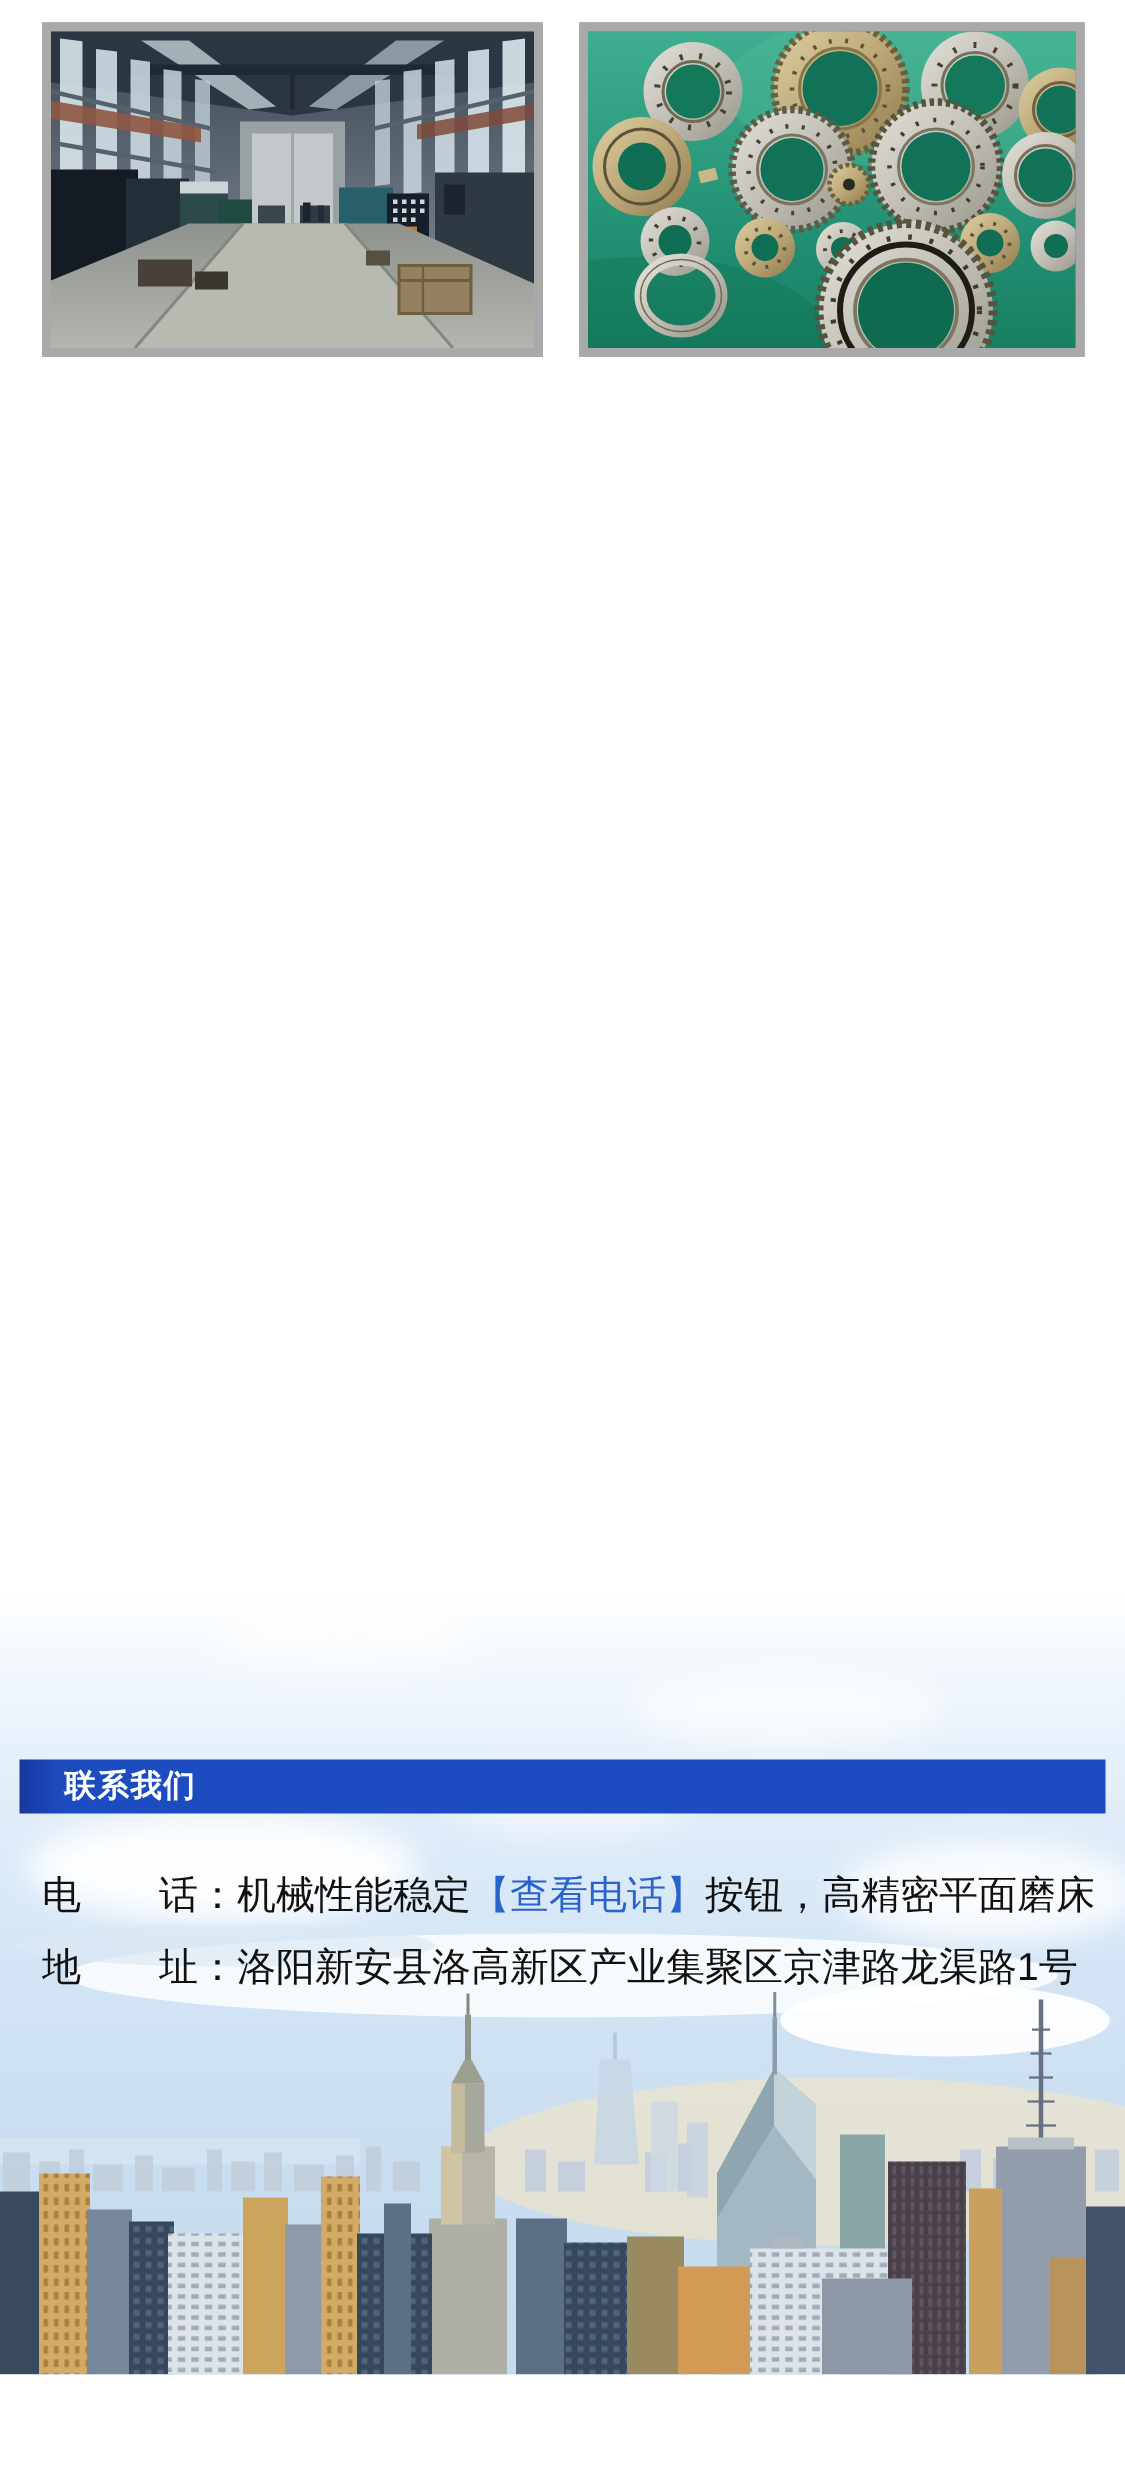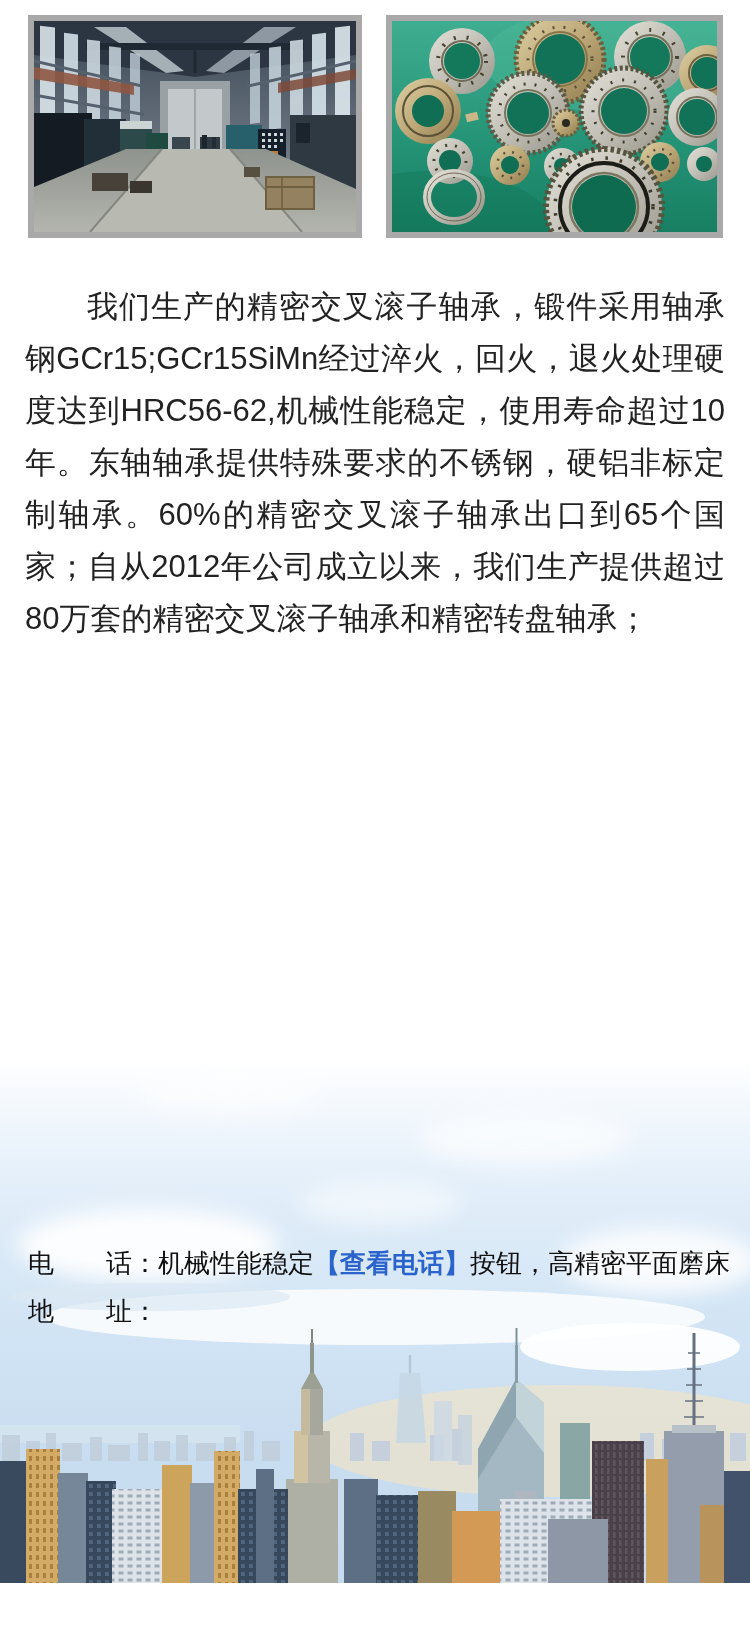--- a/index.html
+++ b/index.html
@@ -31,21 +31,21 @@
   .contact-bar{position:absolute;top:113px;left:13px;width:724px;height:36px;
     background:linear-gradient(90deg,#16399f 0%,#1d4cc0 4%,#1d4cc0 100%);
     color:#ffffff;font-size:21px;font-weight:bold;line-height:36px;}
   .contact-bar span{padding-left:30px;letter-spacing:1px;}
 
   .contact-row{position:absolute;left:28px;height:34px;font-size:26px;color:#111111;
     display:flex;align-items:center;white-space:nowrap;}
   .contact-row .lbl{display:inline-flex;width:130px;justify-content:space-between;flex:0 0 130px;}
   .contact-row.phone{top:186px;}
   .contact-row.addr{top:234px;}
-  .phone-link{color:#2b63cc;font-weight:bold;text-decoration:none;cursor:pointer;}
+  .phone-link{color:#2b63cc;font-weight:normal;text-decoration:none;cursor:pointer;}
 
   .skyline{position:absolute;left:0;bottom:0;width:750px;height:300px;display:block;}
 </style>
 </head>
 <body>
 
 <div class="page">
 
   <div class="photos">
 
@@ -254,21 +254,20 @@
           <circle cx="212" cy="186" r="44" fill="none" stroke="#1d1d18" stroke-width="4"></circle>
           <circle cx="212" cy="186" r="49" fill="none" stroke="#3f3c2c" stroke-width="3.5" stroke-dasharray="2.5 12"></circle>
           <circle cx="212" cy="186" r="32" fill="#0e6b50"></circle>
           <circle cx="212" cy="186" r="34" fill="none" stroke="#7a7660" stroke-width="2.5"></circle>
         </g>
       </svg>
     </figure>
   </div>
 
   <div class="article">
-    <p>我们生产的精密交叉滚子轴承，锻件采用轴承钢GCr15;GCr15SiMn经过淬火，回火，退火处理硬度达到HRC56-62,机械性能稳定，使用寿命超过10年。东轴轴承提供特殊要求的不锈钢，硬铝非标定制轴承。60%的精密交叉滚子轴承出口到65个国家；自从2012年公司成立以来，我们生产提供超过80万套的精密交叉滚子轴承和精密转盘轴承；</p>
   </div>
 
   <div class="sky-section">
     <div class="cloud c4"></div>
     <div class="cloud c2"></div>
     <div class="cloud c5"></div>
     <div class="cloud c1"></div>
     <div class="cloud c3"></div>
 
     <svg class="skyline" viewBox="0 0 750 300" preserveAspectRatio="none">
@@ -374,32 +373,36 @@
       <rect x="376" y="212" width="44" height="88" fill="url(#winB)"></rect>
       <rect x="418" y="208" width="38" height="92" fill="#9a8a62"></rect>
       <rect x="452" y="228" width="48" height="72" fill="#d39a55"></rect>
       <rect x="500" y="216" width="92" height="84" fill="url(#winA)"></rect>
       <rect x="514" y="208" width="22" height="8" fill="#aeb6bf"></rect>
       <rect x="548" y="236" width="60" height="64" fill="#8d97a5"></rect>
       <rect x="700" y="222" width="34" height="78" fill="#b9935c"></rect>
       <rect x="724" y="188" width="26" height="112" fill="#42526a"></rect>
     </svg>
 
+    <div class="contact-bar">
+      <span>联系我们</span>
+    </div>
 
     <div class="contact-row phone">
       <span class="lbl">
         <span>电</span>
         <span>话：</span>
       </span>
       <span class="val">
         <span>机械性能稳定</span><a class="phone-link">【查看电话】</a><span>按钮，高精密平面磨床</span>
       </span>
     </div>
 
     <div class="contact-row addr">
       <span class="lbl">
         <span>地</span>
         <span>址：</span>
       </span>
+      <span class="val">洛阳新安县洛高新区产业集聚区京津路龙渠路1号</span>
     </div>
   </div>
 
 </div>
 
 </body></html>

